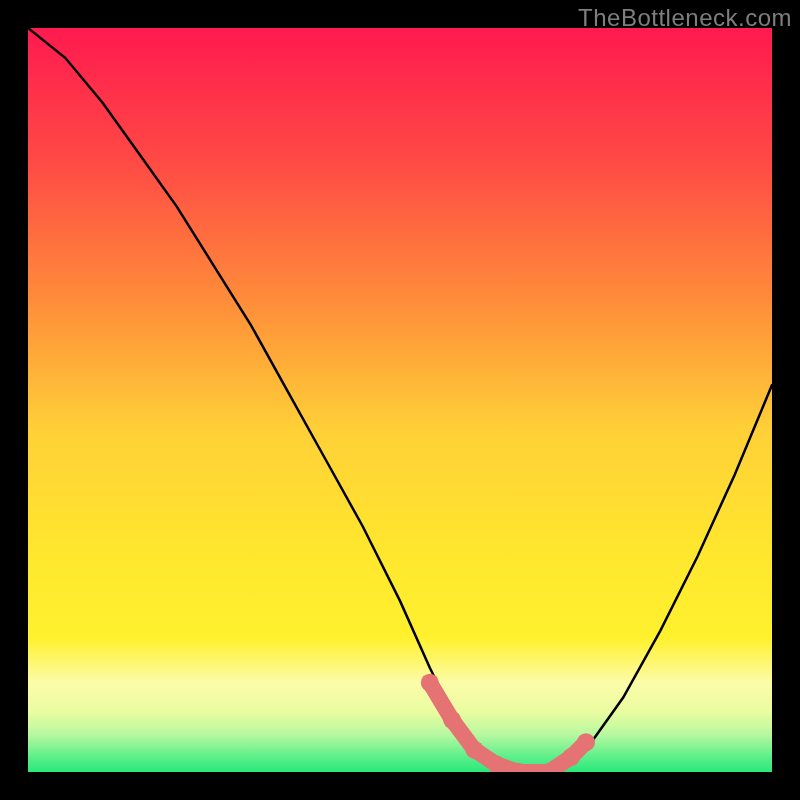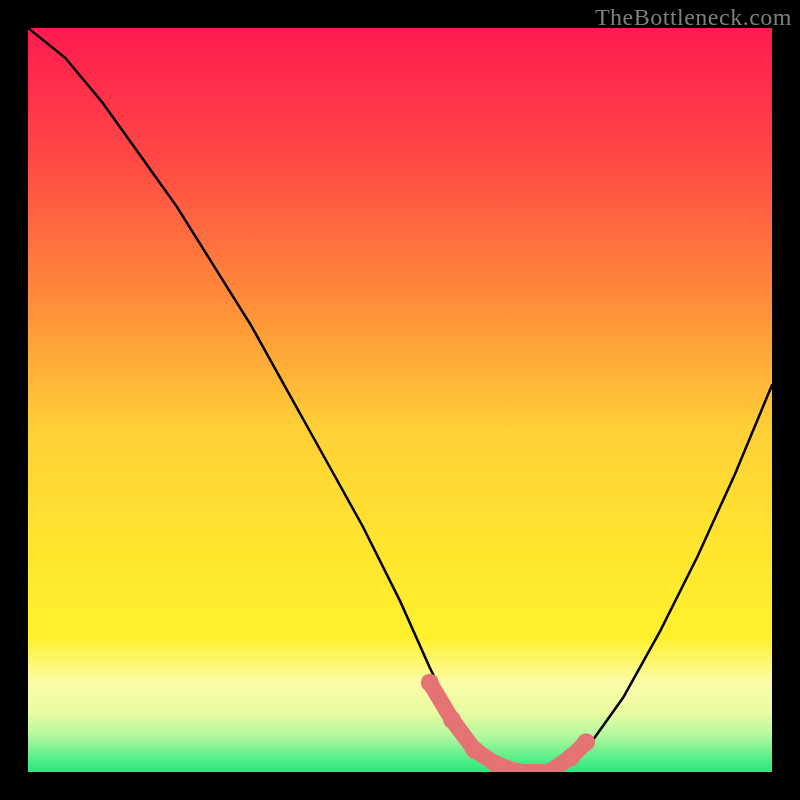--- a/index.html
+++ b/index.html
@@ -19,21 +19,20 @@
   }
   .watermark {
     position: absolute;
     top: 4px;
     right: 8px;
     font-size: 24px;
     font-weight: 500;
     color: #7e7e7e;
     letter-spacing: 0.5px;
     z-index: 10;
-    font-family: Liberation Serif, serif;
   }
   .plot {
     position: absolute;
     left: 28px;
     top: 28px;
     width: 744px;
     height: 744px;
   }
   .plot svg {
     display: block;

